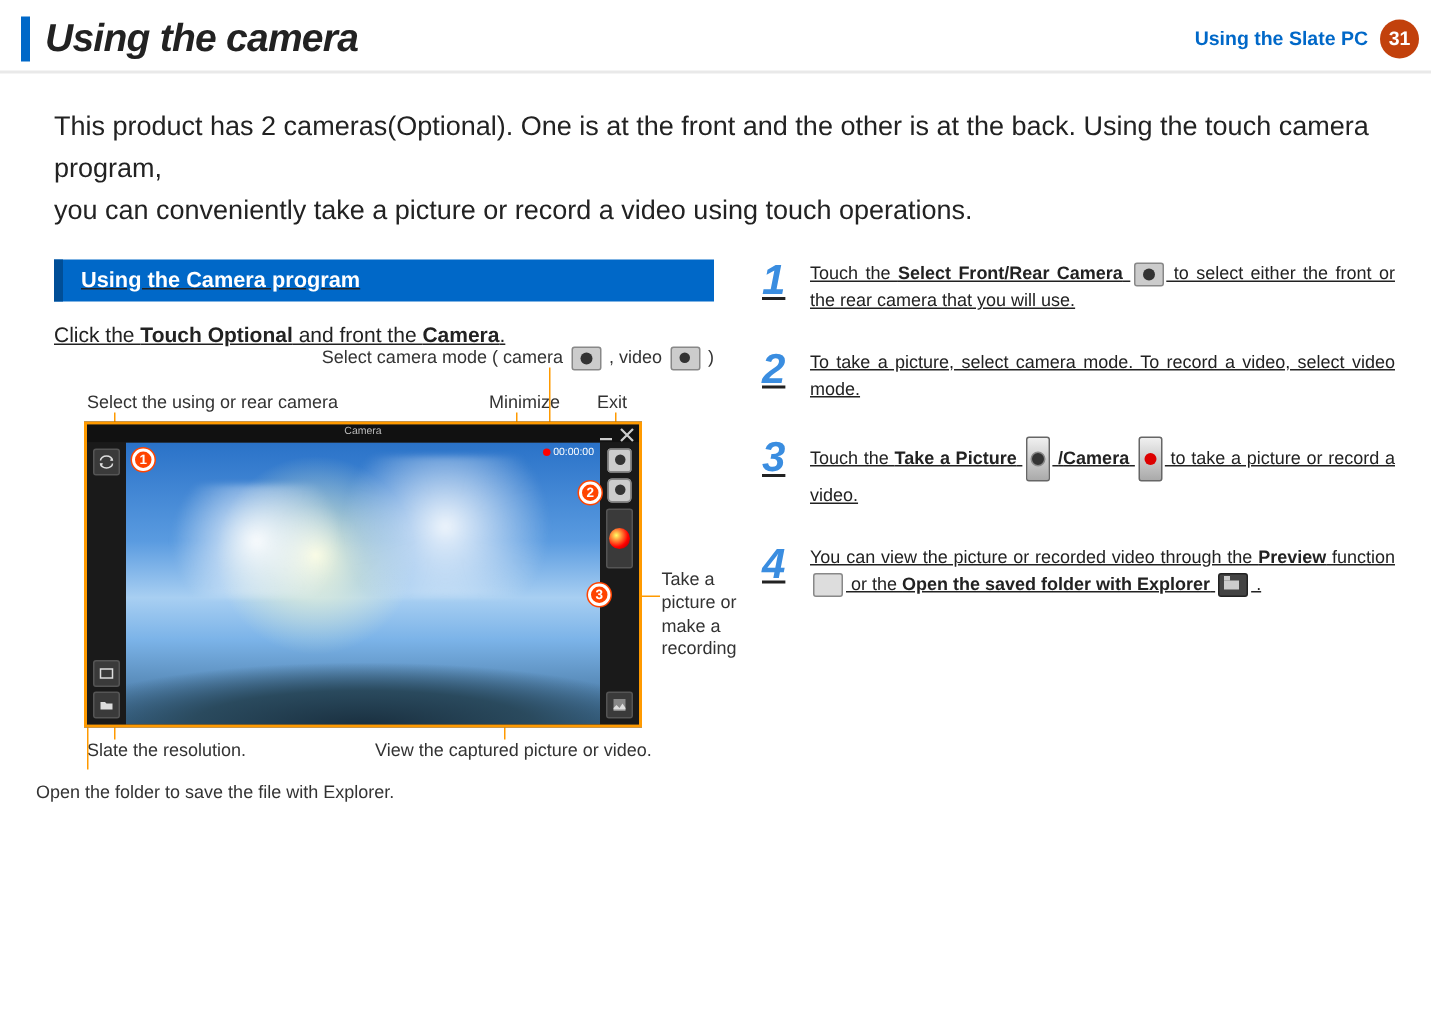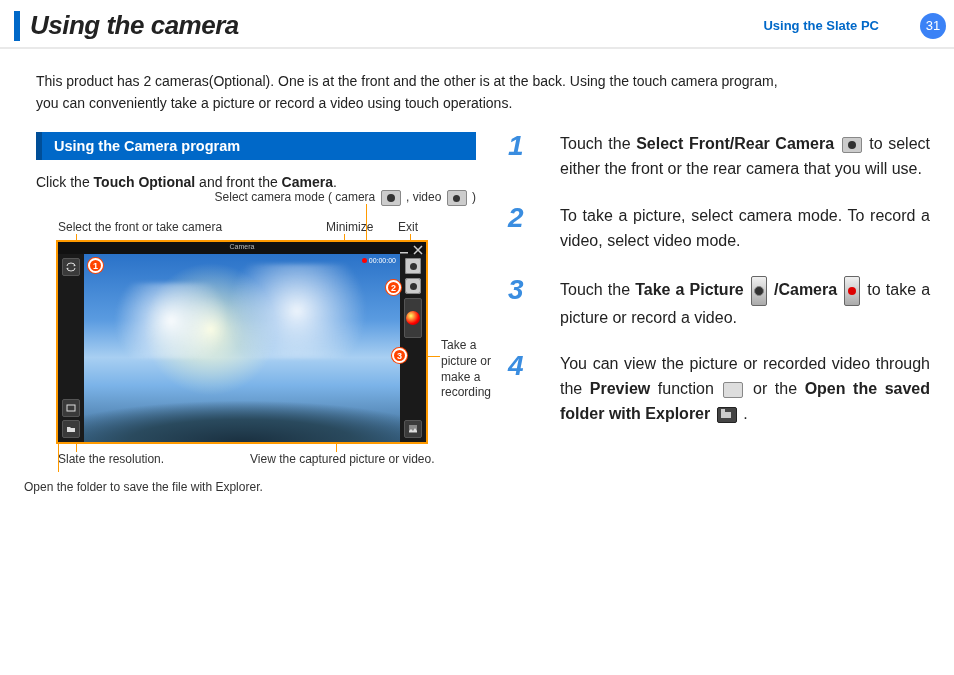--- a/index.html
+++ b/index.html
@@ -15,30 +15,30 @@
   .page-header {
     display: flex;
     align-items: center;
     justify-content: space-between;
     padding: 10px 0 6px 14px;
     border-bottom: 2px solid #e9e9e9;
   }
   .title-wrap { display: flex; align-items: center; font-style: italic; }
   .title-bar { width: 6px; height: 30px; background: #0068c8; margin-right: 10px; }
   .page-title { font-size: 26px; font-weight: 700; letter-spacing: -0.5px; }
-  .header-right { display: flex; align-items: center; gap: 33px; }
+  .header-right { display: flex; align-items: center; }
   .section-name { color: #0068c8; font-weight: 700; font-size: 13px; margin-right: 8px; }
   .page-num {
-    background: #3b82f6; color: #fff; width: 26px; height: 26px;
+    background: #c2410c; color: #fff; width: 26px; height: 26px;
     border-radius: 50%; display: flex; align-items: center; justify-content: center;
-    font-size: 13px; font-weight: 400; margin-right: 8px;
+    font-size: 13px; font-weight: 700; margin-right: 8px;
   }
   .content { padding: 22px 24px 0 36px; }
-  .intro { font-size: 14px; line-height: 1.55; }
-  .columns { display: flex; margin-top: 18px; gap: 32px; }
+  .intro { font-size: 18px; line-height: 1.55; }
+  .columns { display: flex; margin-top: 18px; gap: 32px; text-decoration: underline; }
   .col-left { width: 440px; flex: 0 0 440px; }
   .col-right { flex: 1; }
   .blue-heading {
     background: #0068c8; color: #fff; font-weight: 700;
     font-size: 14.5px; padding: 6px 12px; border-left: 6px solid #004e97;
   }
   .sub-intro { font-size: 14px; margin-top: 14px; }
   b { font-weight: 700; }
   
   .figure-area { position: relative; height: 330px; }
@@ -89,21 +89,21 @@
   }
   .m1{top:68px;left:52px;} .m2{top:90px;left:350px;} .m3{top:158px;left:356px;}
   
   .leader-v{width:1px;} .leader-h{height:1px;}
   
   .step { display: flex; margin-bottom: 22px; }
   .step-num {
     font-size: 28px; font-weight: 700; color: #3a8de0; width: 32px; flex:0 0 32px;
     line-height: 1; font-style: italic;
   }
-  .step-body { font-size: 16px; line-height: 1.55; text-align: justify; margin-left: 20px; }
+  .step-body { font-size: 12px; line-height: 1.55; text-align: justify; }
   .inline-icon {
     display:inline-flex; width:20px; height:16px; background:#ccc; border:1px solid #888;
     vertical-align:middle; margin:0 2px; align-items:center;justify-content:center;border-radius:2px;
   }
   .inline-icon.rect { width:16px; height:30px; background:linear-gradient(#f0f0f0,#aaa); border:1px solid #666; vertical-align:middle; position:relative;}
   .inline-icon.rect .inner-cam{width:10px;height:10px;border-radius:50%;background:#333;border:1px solid #888;}
   .inline-icon.rect .inner-rec{width:8px;height:8px;border-radius:50%;background:#d00;}
   .inline-icon.cam::after{content:"";width:8px;height:8px;border-radius:50%;background:#333;}
   .inline-icon.vid{background:#ccc;}
   .inline-icon.vid::after{content:"";width:7px;height:7px;border-radius:50%;background:#333;}
@@ -137,21 +137,21 @@
       <div class="blue-heading">Using the Camera program</div>
       <p class="sub-intro">
         <span>Click the </span><b>Touch Optional</b><span> and front the </span><b>Camera</b><span>.</span>
       </p>
 
       <div class="figure-area">
 
         <div class="callout c-mode">
           <span>Select camera mode ( camera </span><span class="inline-icon cam"></span><span> , video </span><span class="inline-icon vid"></span><span> )</span>
         </div>
-        <div class="callout c-front">Select the front or take camera</div>
+        <div class="callout c-front">Select the using or rear camera</div>
         <div class="callout c-min">Minimize</div>
         <div class="callout c-exit">Exit</div>
         <div class="callout c-take">Take a picture or make a recording</div>
         <div class="callout c-res">Slate the resolution.</div>
         <div class="callout c-view">View the captured picture or video.</div>
         <div class="callout c-open">Open the folder to save the file with Explorer.</div>
 
         <div class="callout" style="top:14px;left:330px;">
             <div class="leader leader-v" style="height:46px;"></div>
           </div>

